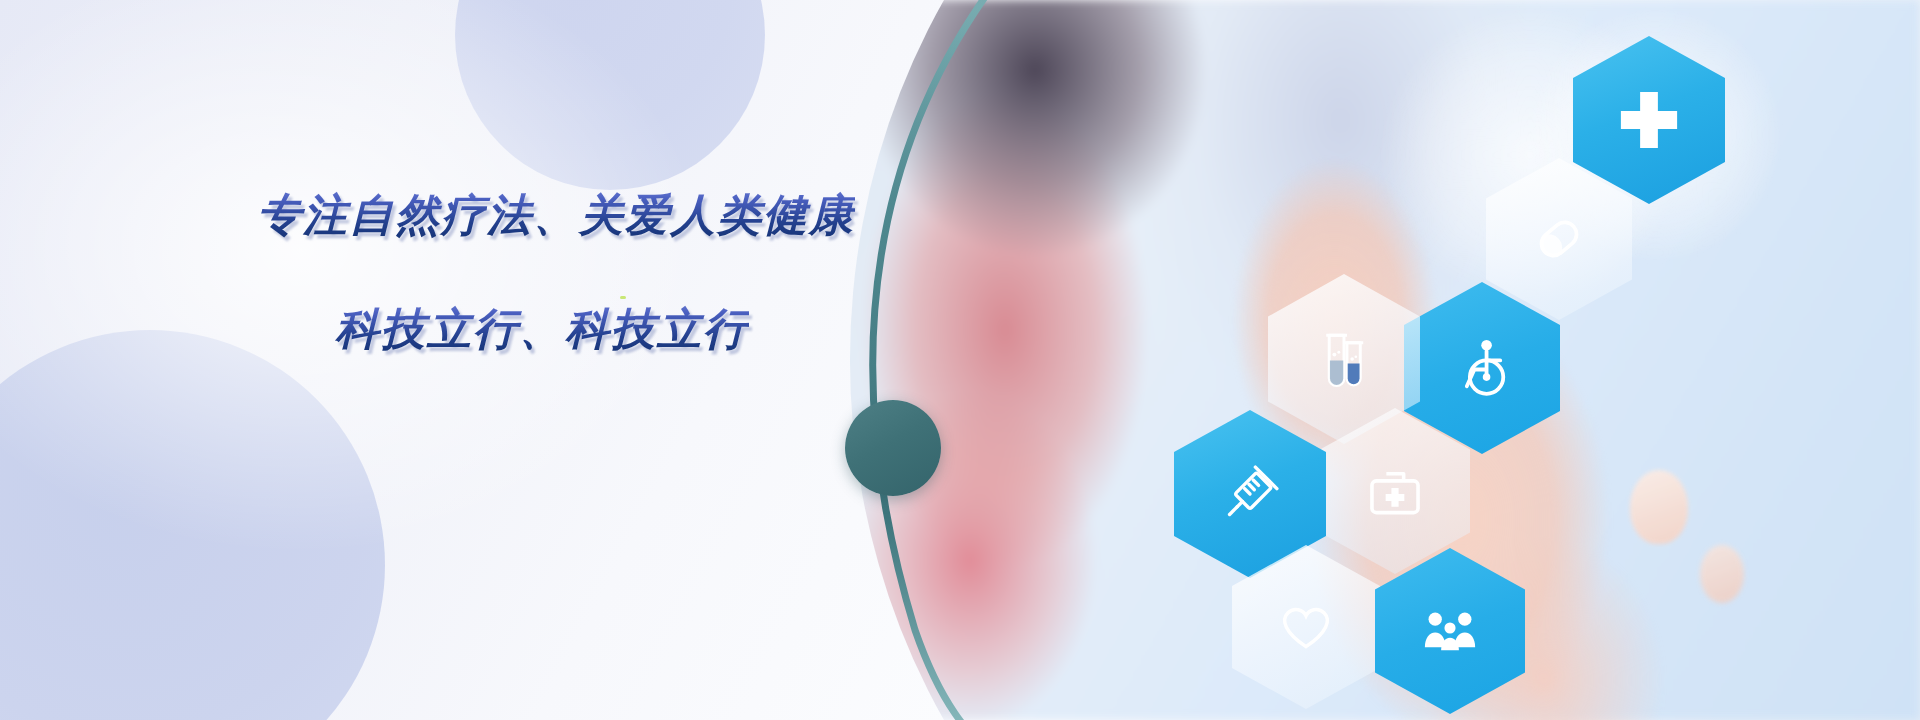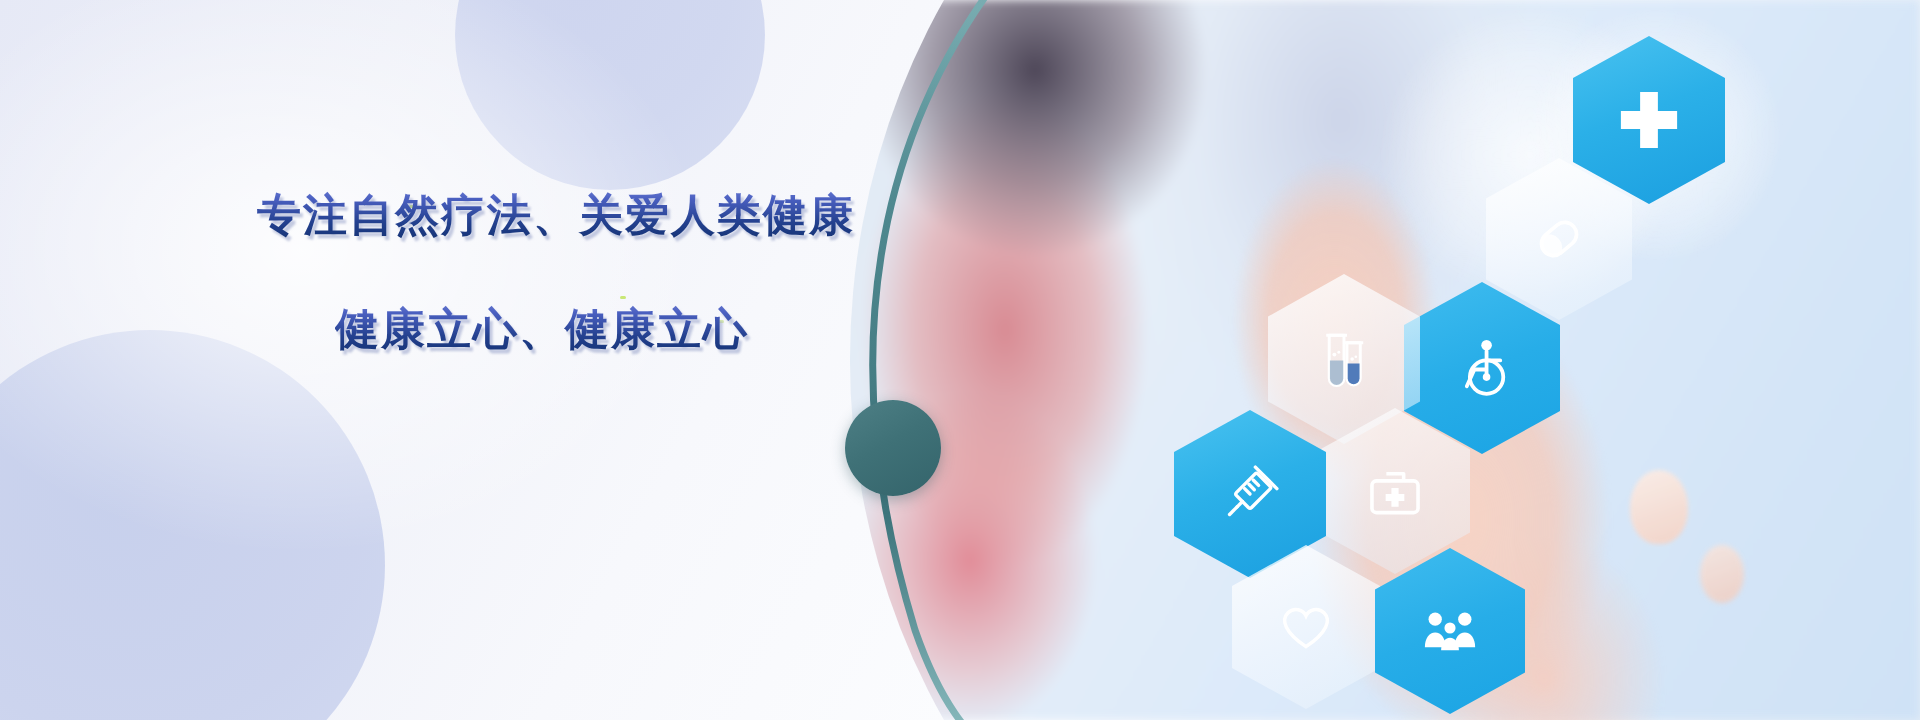--- a/index.html
+++ b/index.html
@@ -66,20 +66,21 @@
   .deco-speck.s2 { left: 620px; top: 296px; }
   .deco-speck.s3 { left: 718px; top: 320px; background:#c3ea5c; opacity:.5;}
 
   
   .headlines {
     position: absolute;
     left: 0;
     top: 0;
     width: 900px;
     height: 720px;
+    font-style: italic;
   }
   .headline {
     position: absolute;
     font-weight: 700;
     letter-spacing: 2px;
     white-space: nowrap;
     background: linear-gradient(180deg, #6f7fd6 0%, #4a5fc0 22%, #23408e 62%, #12306f 100%);
     -webkit-background-clip: text;
     background-clip: text;
     color: transparent;
@@ -333,16 +334,16 @@
           <path d="M56 72 c0-12 6-20 14-20 s14 8 14 20 z"></path>
           <circle cx="50" cy="46" r="7.5"></circle>
           <path d="M38 76 c0-10 5-17 12-17 s12 7 12 17 z"></path>
         </g>
       </svg>
     </div>
   </div>
 
   <div class="headlines">
     <div class="headline headline-1">专注自然疗法、关爱人类健康</div>
-    <div class="headline headline-2">健康立心、健康立心</div>
+    <div class="headline headline-2">科技立行、科技立行</div>
   </div>
 
 </div>
 
 </body></html>

